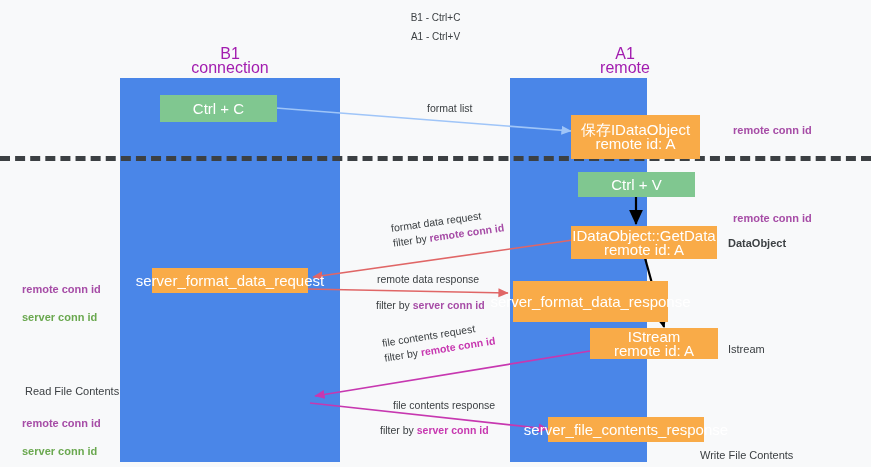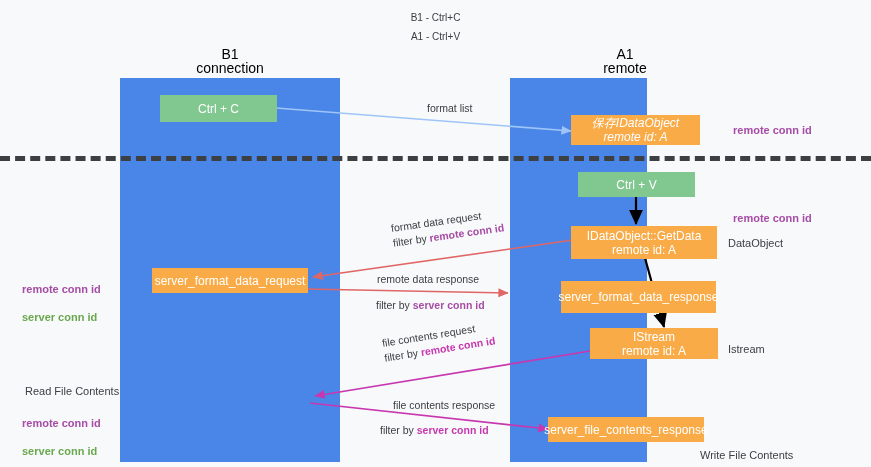--- a/index.html
+++ b/index.html
@@ -27,44 +27,44 @@
     text-align: center;
     font-size: 10px;
     line-height: 19px;
     color: #3c4043;
     white-space: pre-line;
   }
 
   
   .col-head {
     text-align: center;
-    font-size: 14px;
+    font-size: 16px;
     line-height: 14px;
-    color: #000000;
+    color: #a21caf;
     white-space: pre-line;
   }
   #head-b1 { left: 120px; top: 47px; width: 220px; }
   #head-a1 { left: 510px; top: 47px; width: 230px; }
 
   
   .lane {
     background: #4a86e8;
   }
   #lane-b1 { left: 120px; top: 78px; width: 220px; height: 384px; }
   #lane-a1 { left: 510px; top: 78px; width: 137px; height: 384px; }
 
   
   .box {
     box-sizing: border-box;
     display: flex;
     flex-direction: column;
     align-items: center;
     justify-content: center;
     color: #ffffff;
-    font-size: 12px;
+    font-size: 15px;
     line-height: 14px;
     text-align: center;
     padding: 2px 4px;
     white-space: pre-line;
   }
   .box.green { background: #80c790; }
   .box.orange { background: #f9ab48; }
 
   
   .note {
@@ -147,31 +147,31 @@
 
     <line x1="590" y1="351" x2="315" y2="396" stroke="#c738b0" stroke-width="1.6" marker-end="url(#mk-magenta)"></line>
 
     <line x1="310" y1="403" x2="548" y2="429" stroke="#c738b0" stroke-width="1.6" marker-end="url(#mk-magenta)"></line>
   </svg>
 
   <div class="abs" id="divider"></div>
 
   <div class="abs box green" style="left:160px; top:95px; width:117px; height:27px;">Ctrl + C</div>
 
-  <div class="abs box orange" style="left:571px; top:115px; width:129px; height:30px;font-style:italic;">保存IDataObject
+  <div class="abs box orange" style="left:571px; top:115px; width:129px; height:44px;">保存IDataObject
 remote id: A</div>
 
   <div class="abs box green" style="left:578px; top:172px; width:117px; height:25px;">Ctrl + V</div>
 
   <div class="abs box orange" style="left:571px; top:226px; width:146px; height:33px;">IDataObject::GetData
 remote id: A</div>
 
   <div class="abs box orange" style="left:152px; top:268px; width:156px; height:25px;">server_format_data_request</div>
 
-  <div class="abs box orange" style="left:513px; top:281px; width:155px; height:32px;margin-left:48px;">server_format_data_response</div>
+  <div class="abs box orange" style="left:513px; top:281px; width:155px; height:41px;">server_format_data_response</div>
 
   <div class="abs box orange" style="left:590px; top:328px; width:128px; height:31px;">IStream
 remote id: A</div>
 
 
   <div class="abs box orange" style="left:548px; top:417px; width:156px; height:25px;">server_file_contents_response</div>
 
   <div class="abs edge-label" style="left:399px; top:101px;margin-left:28px;">format list</div>
 
   <div class="abs" style="left:390px; top:221px; transform: rotate(-8deg); transform-origin: left top;">
@@ -191,21 +191,21 @@
 
   <div class="abs" style="left:393px; top:398px;">
     <div class="edge-label">file contents response</div>
     <div class="edge-label" style="margin-top:10px; margin-left:-13px;"><span>filter by </span><span class="hl-magenta">server conn id</span></div>
   </div>
 
   <div class="abs note purple" style="left:733px; top:123px;">remote conn id</div>
 
   <div class="abs note purple" style="left:733px; top:211px;">remote conn id</div>
 
-  <div class="abs note dark" style="left:728px; top:236px;">DataObject</div>
+  <div class="abs note dark" style="left:728px; top:236px;font-weight:bold;">DataObject</div>
 
   <div class="abs note dark" style="left:728px; top:342px;">Istream</div>
 
   <div class="abs note dark" style="left:700px; top:424px;margin-top:24px;">Write File Contents</div>
 
   <div class="abs note" style="left:22px; top:268px;">
     <div class="note purple">remote conn id</div>
     <div class="note green">server conn id</div>
   </div>
 

